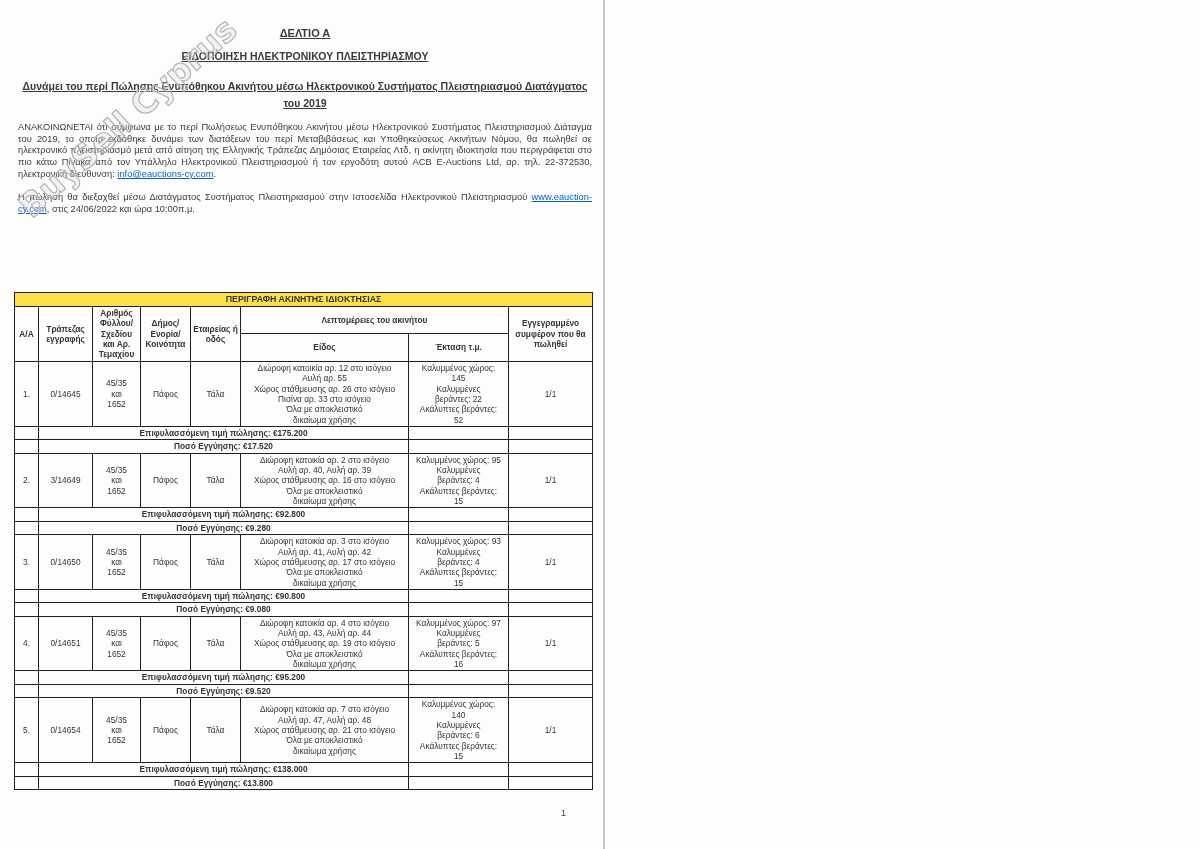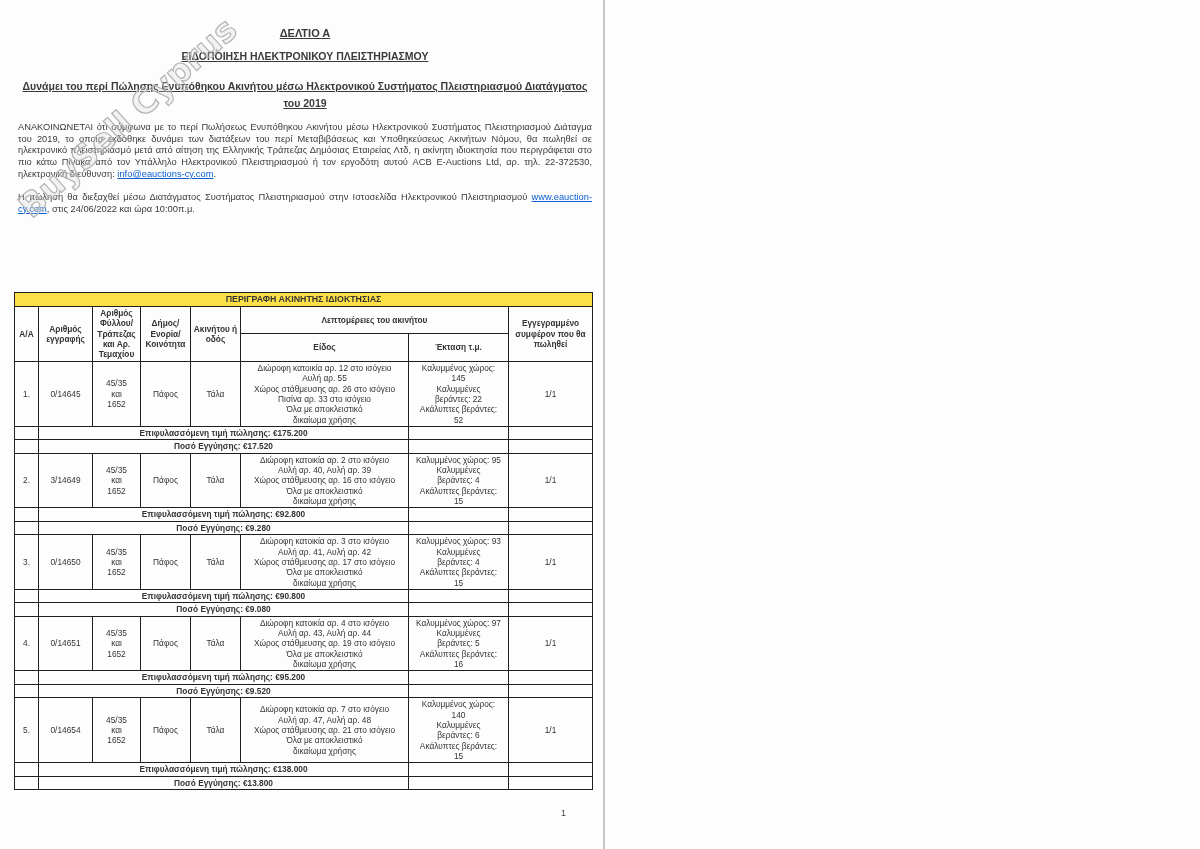--- a/index.html
+++ b/index.html
@@ -71,24 +71,24 @@
           <col class="w-type">
           <col class="w-area">
           <col class="w-int">
       </colgroup>
       <tbody id="props-tbody">
         <tr>
           <td class="t-title" colspan="8">ΠΕΡΙΓΡΑΦΗ ΑΚΙΝΗΤΗΣ ΙΔΙΟΚΤΗΣΙΑΣ</td>
         </tr>
         <tr>
           <td class="t-h" rowspan="2">Α/Α</td>
-          <td class="t-h" rowspan="2">Αριθμός εγγραφής</td>
-          <td class="t-h" rowspan="2">Αριθμός Φύλλου/ Τράπεζας και Αρ. Τεμαχίου</td>
+          <td class="t-h" rowspan="2">Τράπεζας εγγραφής</td>
+          <td class="t-h" rowspan="2">Αριθμός Φύλλου/ Σχεδίου και Αρ. Τεμαχίου</td>
           <td class="t-h" rowspan="2">Δήμος/ Ενορία/ Κοινότητα</td>
-          <td class="t-h" rowspan="2">Ακινήτου ή οδός</td>
+          <td class="t-h" rowspan="2">Εταιρείας ή οδός</td>
           <td class="t-h" colspan="2">Λεπτομέρειες του ακινήτου</td>
           <td class="t-h" rowspan="2">Εγγεγραμμένο συμφέρον που θα πωληθεί</td>
         </tr>
         <tr>
           <td class="t-h">Είδος</td>
           <td class="t-h">Έκταση τ.μ.</td>
         </tr>
       <tr>
             <td>
               <div>1.</div>

